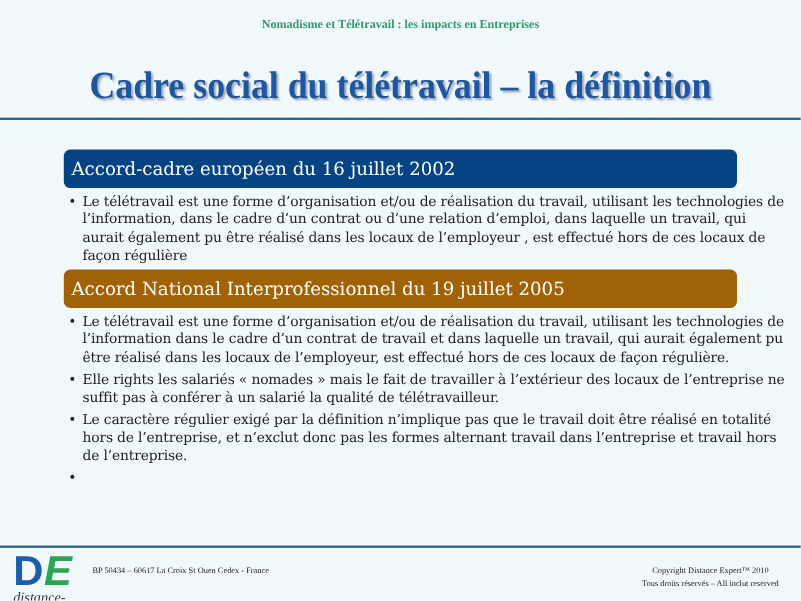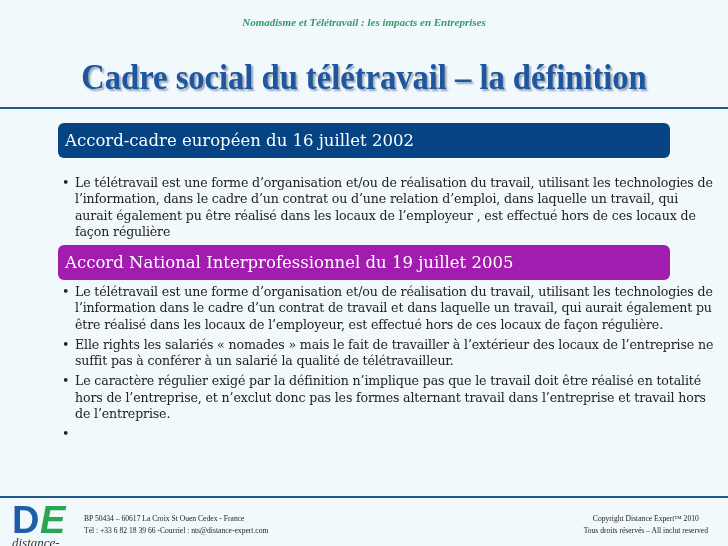--- a/index.html
+++ b/index.html
@@ -1,47 +1,47 @@
 <!DOCTYPE html>
 <html><head>
 <meta charset="utf-8">
 <style>
   html, body { margin:0; padding:0; }
   body { width:728px; height:546px; background:#f2f9fd; position:relative; overflow:hidden;
          font-family:"DejaVu Serif", serif; color:#222; }
   .subtitle { position:absolute; top:16px; left:0; width:728px; text-align:center;
-              font-family:"Liberation Serif", serif; font-style:italic; font-weight:bold;
+              font-family:"Liberation Serif", serif; font-weight:bold;
               font-size:11px; color:#2f9a6a; }
   .title { position:absolute; top:58px; left:0; width:728px; text-align:center;
            font-family:"Liberation Serif", serif; font-weight:bold; font-size:35px;
            color:#1e56a0; letter-spacing:0px; text-shadow:2px 2px 2px #9aa6b2; transform:scaleX(0.93); }
   .rule { position:absolute; left:0; width:728px; height:2px; background:#1f5a8a; }
   .hdr { position:absolute; left:58px; width:612px; height:35px; border-radius:6px; color:#fff;
          font-family:"DejaVu Serif", serif; font-size:16.5px; line-height:35px; padding-left:7px; box-sizing:border-box; }
   .hdr.blue { background:#054383; }
-  .hdr.red { background:#a21caf; }
+  .hdr.red { background:#a16207; }
   ul { position:absolute; left:58px; width:640px; margin:0; padding:0 0 0 17px; list-style:none;
        font-family:"DejaVu Serif", serif; font-size:12.6px; line-height:16.3px; color:#222; }
   li { position:relative; margin-bottom:4px; letter-spacing:-0.15px; }
   li .bullet { position:absolute; left:-13px; top:0; }
-  .footer-l { position:absolute; left:84px; top:513px; font-family:"Liberation Serif", serif; font-size:7.6px; line-height:12px; color:#222; }
+  .footer-l { position:absolute; left:84px; top:513px; font-family:"Liberation Serif", serif; font-size:7.6px; line-height:12px; color:#222;text-align:right; }
   .footer-r { position:absolute; right:20px; top:513px; text-align:center; font-family:"Liberation Serif", serif; font-size:7.6px; line-height:12px; color:#222; }
   .logo { position:absolute; left:8px; top:501px; width:70px; height:44px; }
   .logo .d { position:absolute; left:4px; top:0; font-family:"Liberation Sans", sans-serif; font-weight:bold; font-size:38px; color:#1c5ea8; line-height:38px; letter-spacing:-3px; }
   .logo .e { position:absolute; left:32px; top:0; font-family:"Liberation Sans", sans-serif; font-weight:bold; font-style:italic; font-size:38px; color:#2aa553; line-height:38px; }
   .logo .tag { position:absolute; left:4px; top:34px; font-family:"Liberation Serif", serif; font-style:italic; font-size:13px; color:#333; }
 </style>
 </head>
 <body>
 
 <div class="subtitle">Nomadisme et Télétravail : les impacts en Entreprises</div>
 <div class="title">Cadre social du télétravail – la définition</div>
 <div class="rule" style="top:107px;"></div>
 
-<div class="hdr blue" style="top:123px;">Accord-cadre européen du 16 juillet 2002</div>
+<div class="hdr blue" style="top:136px;">Accord-cadre européen du 16 juillet 2002</div>
 <ul style="top:175px;">
   <li><span class="bullet">•</span><span>Le télétravail est une forme d’organisation et/ou de réalisation  du travail, utilisant les technologies de l’information, dans le cadre d’un contrat ou d’une relation d’emploi, dans laquelle un travail, qui aurait également pu être réalisé dans les locaux de l’employeur , est effectué hors de ces locaux de façon régulière</span></li>
 </ul>
 
 <div class="hdr red" style="top:245px;">Accord National Interprofessionnel du 19 juillet 2005</div>
 <ul style="top:284px;">
   <li><span class="bullet">•</span><span>Le télétravail est une forme d’organisation et/ou de réalisation du travail, utilisant les technologies de l’information dans le cadre d’un contrat de travail et dans laquelle un travail, qui aurait également pu être réalisé dans les locaux de l’employeur, est effectué hors de ces locaux de façon régulière.</span></li>
   <li><span class="bullet">•</span><span>Elle rights les salariés « nomades » mais le fait de travailler à l’extérieur des locaux de l’entreprise ne suffit pas à conférer à un salarié la qualité de télétravailleur.</span></li>
   <li><span class="bullet">•</span><span>Le caractère régulier exigé par la définition n’implique pas que le travail doit être réalisé en totalité hors de l’entreprise, et n’exclut donc pas les formes alternant travail dans l’entreprise et travail hors de l’entreprise.</span></li>
   <li><span class="bullet">•</span></li>
@@ -50,18 +50,17 @@
 <div class="rule" style="top:496px;"></div>
 
 <div class="logo">
   <span class="d">D</span>
   <span class="e">E</span>
   <span class="tag">distance-expert</span>
 </div>
 
 <div class="footer-l">
   <div>BP 50434 – 60617 La Croix St Ouen Cedex - France</div>
-  <div>Tél : +33  6 82 18 39 66 -Courriel : nts@distance-expert.com</div>
 </div>
 <div class="footer-r">
   <div>Copyright Distance Expert™ 2010</div>
   <div>Tous droits réservés – All inclut reserved</div>
 </div>
 
 </body></html>

